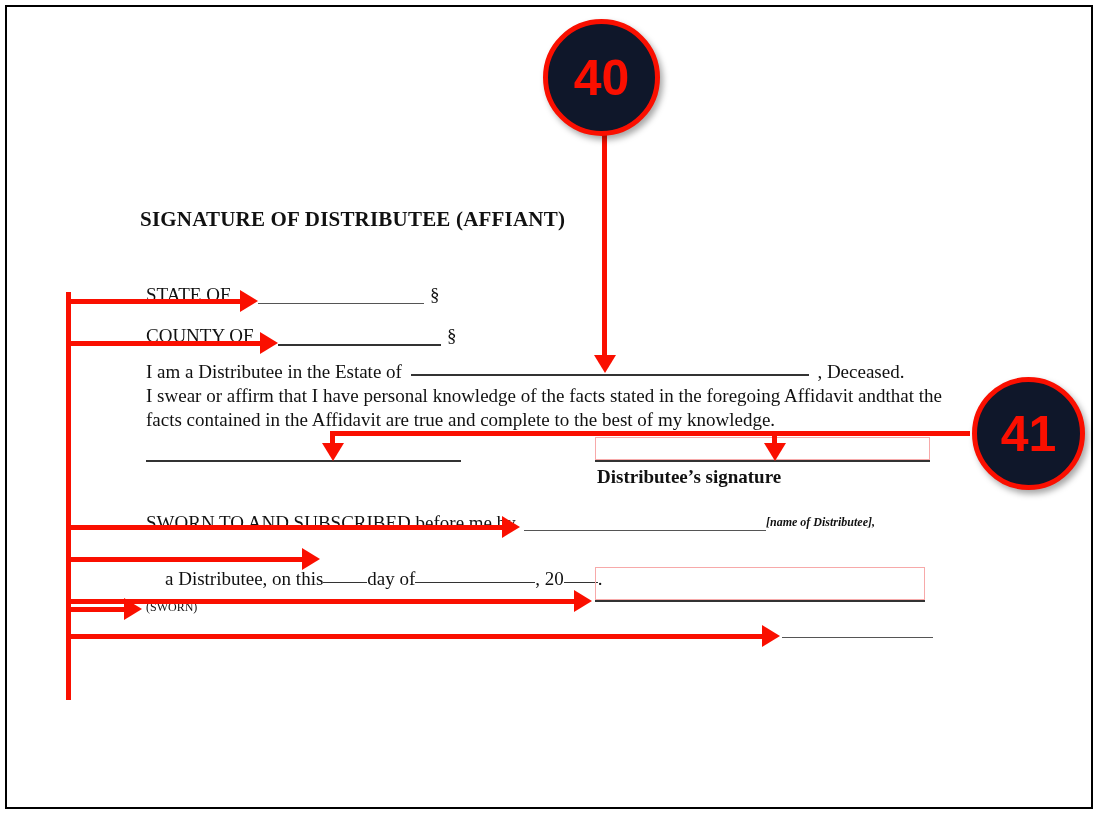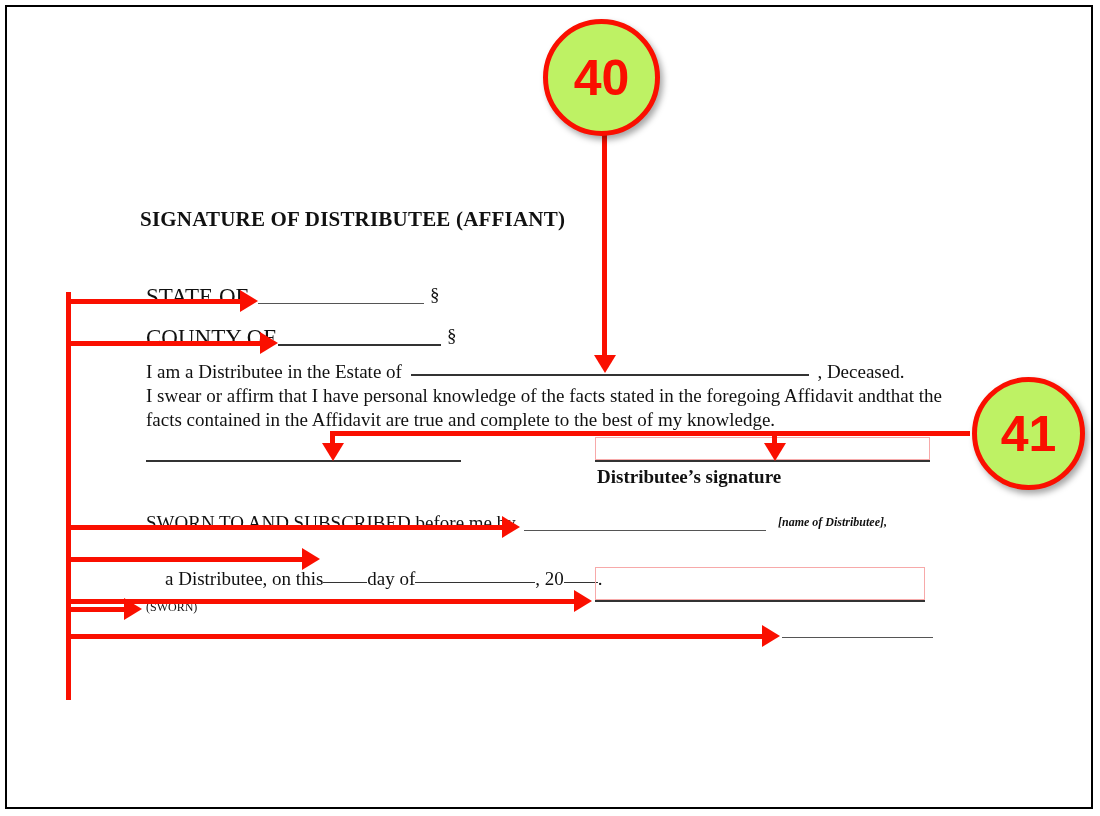--- a/index.html
+++ b/index.html
@@ -36,21 +36,21 @@
   }
   #heading {
     left: 140px;
     top: 207px;
     font-size: 21px;
     font-weight: bold;
     letter-spacing: 0.2px;
   }
   .label-line {
     position: absolute;
-    font-size: 23px;
+    font-size: 19px;
     color: #111111;
     white-space: pre;
   }
   #state-of { left: 146px; top: 284px; }
   #county-of { left: 146px; top: 325px; }
   #state-sec { left: 430px; top: 284px; font-size: 19px; }
   #county-sec { left: 447px; top: 325px; font-size: 19px; }
 
   
   .rule {
@@ -87,21 +87,20 @@
     left: 146px; top: 512px; font-size: 19px;
   }
   #name-of-distributee {
     position: absolute;
     left: 766px; top: 515px;
     font-size: 12px;
     font-style: italic;
     font-weight: bold;
     color: #111111;
     white-space: pre;
-    margin-left: 12px;
   }
   #distributee-on-this {
     left: 146px; top: 546px; font-size: 19px;
   }
   #distributee-on-this .us {
     display: inline-block;
     border-bottom: 1px solid #333333;
     vertical-align: 2px;
   }
   #seal-label {
@@ -140,21 +139,21 @@
     width: 0;
     height: 0;
     border-left: 11px solid transparent;
     border-right: 11px solid transparent;
     border-top: 18px solid #fa0f00;
   }
 
   .callout {
     position: absolute;
     border-radius: 50%;
-    background: #bef264;
+    background: #0f172a;
     border: 5px solid #fa0f00;
     box-sizing: border-box;
     box-shadow: 3px 4px 6px rgba(0,0,0,0.35);
     display: flex;
     align-items: center;
     justify-content: center;
     color: #fa0f00;
     font-family: "Liberation Sans", "DejaVu Sans", sans-serif;
     font-weight: bold;
     font-size: 50px;

